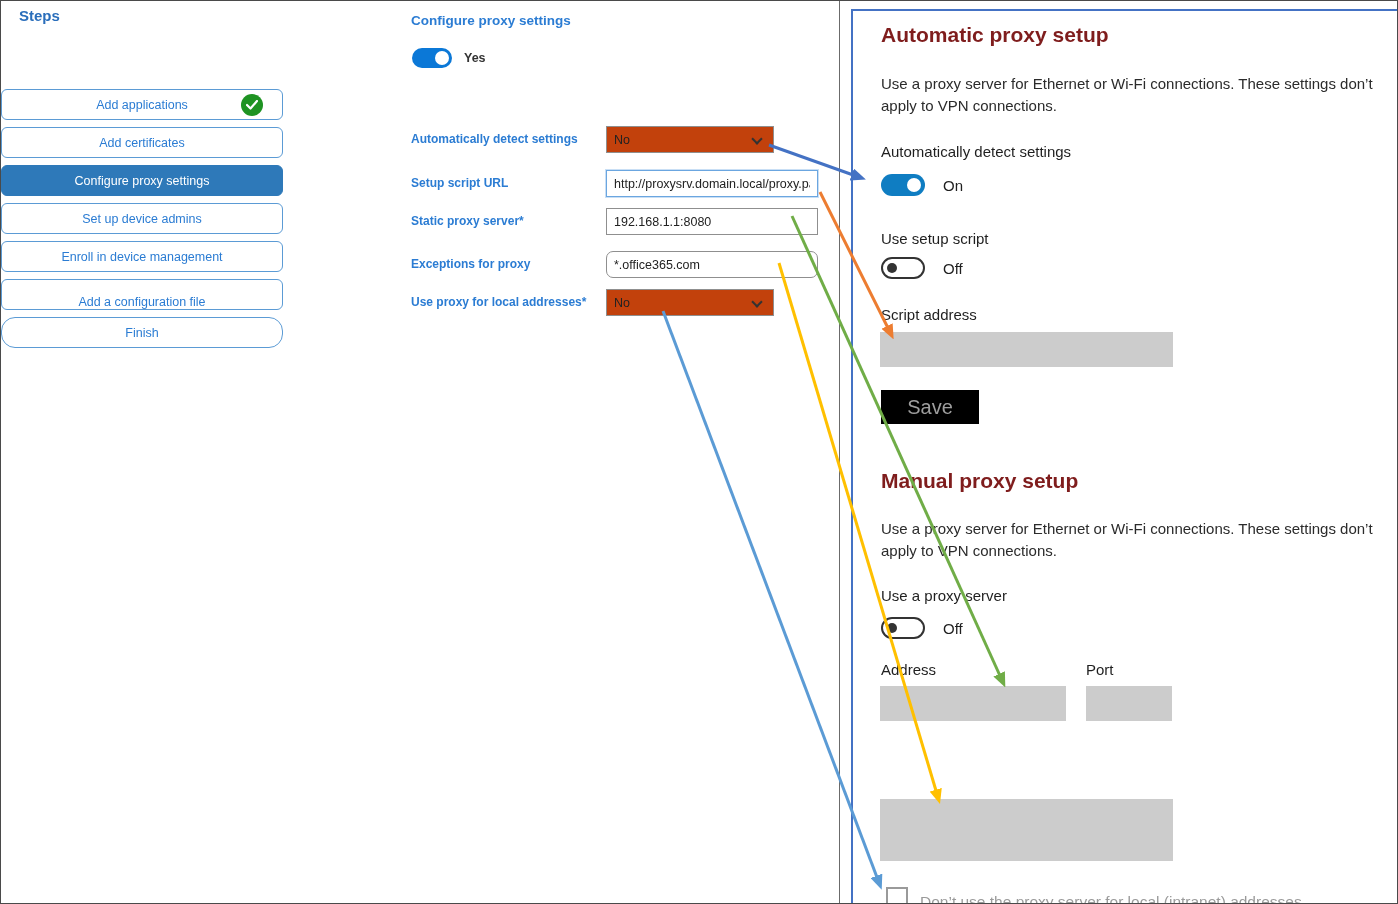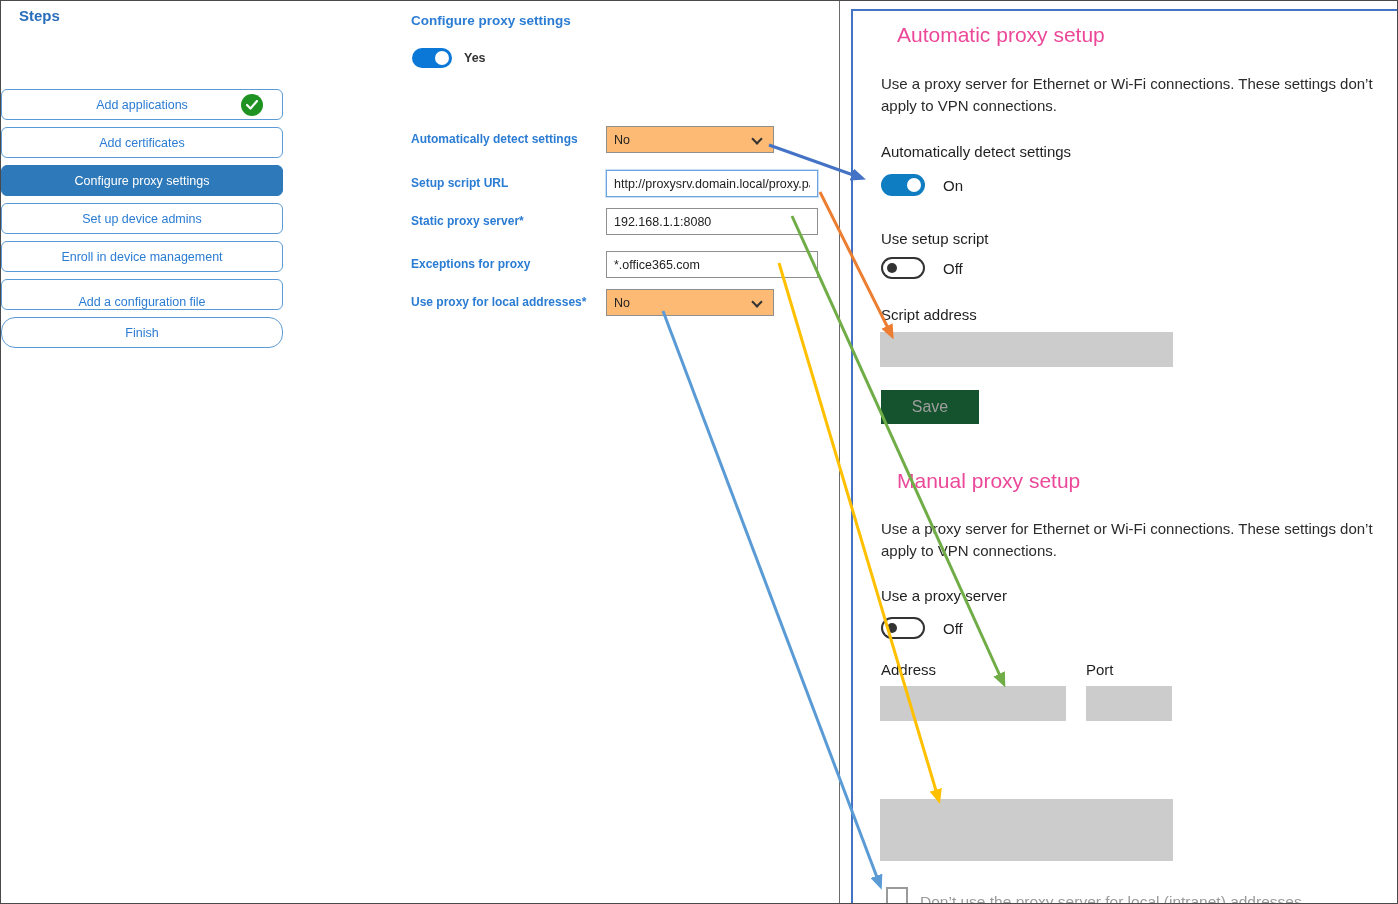--- a/index.html
+++ b/index.html
@@ -43,48 +43,48 @@
 
   .fld-label { position:absolute; left:410px; width:190px; color:#2b7cd3; font-size:12px; font-weight:bold; line-height:27px; }
   .fld-input {
     position:absolute; left:605px; width:212px; height:27px;
     border:1px solid #8f8f8f; background:#fff; color:#222; font-size:12.5px;
     padding:0 7px; font-family:"Liberation Sans",sans-serif;
   }
   .fld-input.focused { border:1px solid #6ba6e0; box-shadow:0 0 0 1px #c9dff5; }
   .fld-select {
     position:absolute; left:605px; width:168px; height:27px;
-    border:1px solid #8f8f8f; background:#fdba74; color:#222; font-size:12.5px;
+    border:1px solid #8f8f8f; background:#c2410c; color:#222; font-size:12.5px;
     display:flex; align-items:center; padding:0 7px; cursor:pointer;
   }
   .chevron {
     position:absolute; right:12px; top:8px; width:8px; height:8px;
     border-right:2px solid #333; border-bottom:2px solid #333;
     transform:rotate(45deg); transform-origin:center;
   }
 
   
   .divider { position:absolute; left:838px; top:0; width:1px; height:904px; background:#6b6b6b; }
   .panel {
     position:absolute; left:850px; top:8px; width:548px; height:896px;
     border-left:2px solid #4472c4; border-top:2px solid #4472c4;
   }
-  .panel h1 { position:absolute; left:44px; font-weight:400; font-size:21px; color:#ec4899; }
+  .panel h1 { position:absolute; left:28px; font-weight:700; font-size:21px; color:#7f1d1d; }
   .panel .desc { position:absolute; left:28px; width:492px; font-size:15px; color:#2b2b2b; line-height:1.45; }
   .panel .lbl { position:absolute; left:28px; font-size:15px; color:#1f1f1f; }
   .wtoggle { position:absolute; left:28px; width:44px; height:22px; border-radius:11px; cursor:pointer; }
   .wtoggle.on { background:#0f7dc2; }
   .wtoggle.on .knob { position:absolute; right:4px; top:4px; width:14px; height:14px; border-radius:50%; background:#fff; }
   .wtoggle.off { background:#fff; border:2px solid #333; }
   .wtoggle.off .knob { position:absolute; left:4px; top:4px; width:10px; height:10px; border-radius:50%; background:#333; }
   .wtoggle-state { position:absolute; font-size:15px; color:#1f1f1f; }
   .gray-box { position:absolute; background:#cccccc; }
   .save-btn {
     position:absolute; left:28px; top:379px; width:98px; height:34px;
-    background:#14532d; border:none; color:#9e9e9e; font-size:16px;
+    background:#000000; border:none; color:#9e9e9e; font-size:20px;
     font-family:"Liberation Sans",sans-serif; cursor:default;
   }
   .cb-row { position:absolute; left:33px; top:876px; display:flex; align-items:flex-start; }
   .cb-box { width:22px; height:22px; border:2px solid #9a9a9a; background:#fff; cursor:pointer; }
   .cb-label { margin-left:12px; margin-top:6px; font-size:15.5px; color:#9a9a9a; white-space:nowrap; }
 
   .arrows { position:absolute; left:0; top:0; width:1398px; height:904px; pointer-events:none; z-index:50; }
 </style>
 </head>
 <body>
@@ -132,21 +132,21 @@
   <span class="chevron"></span>
 </div>
 
 <div class="fld-label" style="top:169px;">Setup script URL</div>
 <input class="fld-input focused" style="top: 169px;" value="http://proxysrv.domain.local/proxy.pa">
 
 <div class="fld-label" style="top:207px;">Static proxy server*</div>
 <input class="fld-input" style="top: 207px;" value="192.168.1.1:8080">
 
 <div class="fld-label" style="top:250px;">Exceptions for proxy</div>
-<input class="fld-input" style="top: 250px;" value="*.office365.com">
+<input class="fld-input" style="top: 250px; border-radius: 7px;" value="*.office365.com">
 
 <div class="fld-label" style="top:288px;">Use proxy for local addresses*</div>
 <div class="fld-select" style="top:288px;">
   <span>No</span>
   <span class="chevron"></span>
 </div>
 
 <div class="divider"></div>
 
 <section class="panel">

